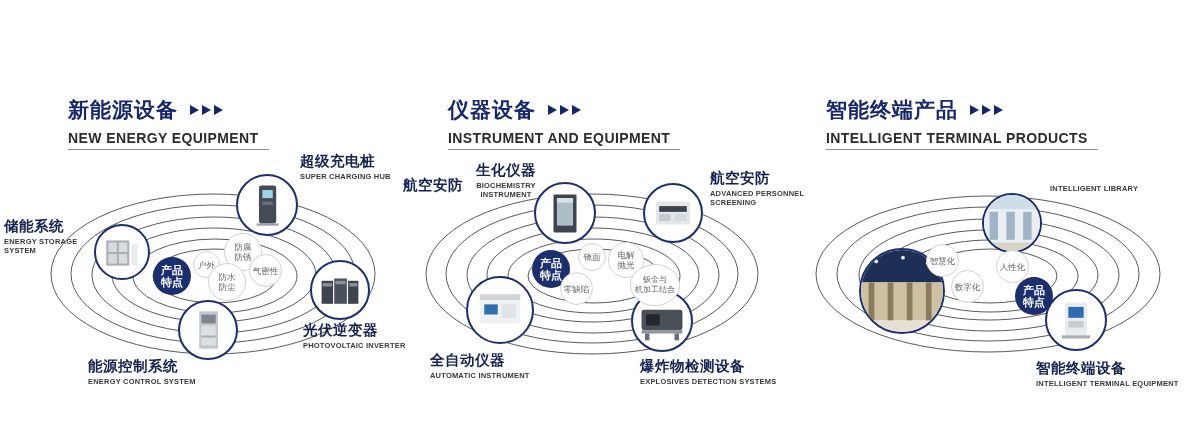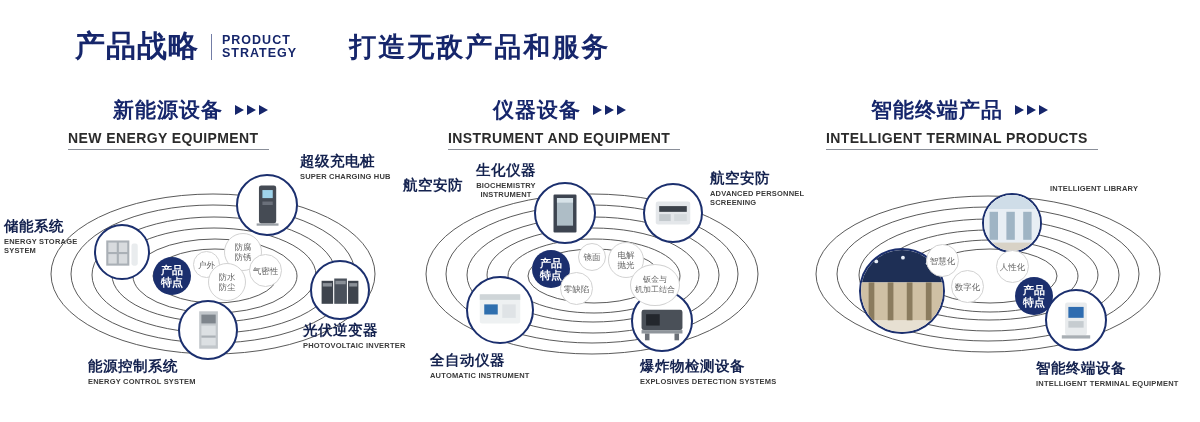--- a/index.html
+++ b/index.html
@@ -11,21 +11,21 @@
   
   .header{position:absolute;left:75px;top:26px;display:flex;align-items:center;}
   .header-title{font-size:30px;font-weight:bold;color:#16266b;letter-spacing:1px;}
   .header-divider{width:1px;height:26px;background:#16266b;margin:0 10px 0 12px;opacity:.6;}
   .header-sub{font-size:12.5px;font-weight:bold;color:#16266b;line-height:13px;letter-spacing:1px;}
   .slogan{font-size:27px;font-weight:bold;color:#16266b;margin-left:52px;letter-spacing:2px;}
 
   
   .sec-head{position:absolute;z-index:6;}
   .sec-title-row{display:flex;align-items:center;gap:12px;}
-  .sec-title{font-size:21px;font-weight:bold;color:#16266b;letter-spacing:1px;margin-left:45px;}
+  .sec-title{font-size:21px;font-weight:bold;color:#16266b;letter-spacing:1px;}
   .arrows{display:inline-flex;align-items:center;}
   .tri{display:inline-block;width:0;height:0;border-left:9px solid #16266b;
        border-top:5px solid transparent;border-bottom:5px solid transparent;margin-right:3px;}
   .sec-en{display:inline-block;font-size:14px;font-weight:bold;color:#2b2b2b;
           letter-spacing:.4px;border-bottom:1.5px solid #8a8f99;padding:4px 10px 3px 0;margin-top:2px;}
 
   
   .orbits{position:absolute;z-index:1;}
 
   
@@ -48,29 +48,20 @@
   .plabel{position:absolute;z-index:5;}
   .plabel .zh{font-size:14.5px;font-weight:bold;color:#14224f;letter-spacing:.5px;line-height:17px;}
   .plabel .en{font-size:7.5px;font-weight:bold;color:#3a3a3a;letter-spacing:.2px;line-height:9px;margin-top:2px;}
   .side-zh{position:absolute;z-index:5;font-size:14.5px;font-weight:bold;color:#14224f;letter-spacing:.5px;}
 </style>
 </head>
 <body>
 
 <div class="canvas">
 
-  <div class="header">
-    <span class="header-title">产品战略</span>
-    <span class="header-divider"></span>
-    <span class="header-sub">
-      <div>PRODUCT</div>
-      <div>STRATEGY</div>
-    </span>
-    <span class="slogan">打造无敌产品和服务</span>
-  </div>
 
   <div class="sec-head" style="left:68px;top:96px;">
     <div class="sec-title-row">
       <span class="sec-title">新能源设备</span>
       <span class="arrows">
         <i class="tri"></i>
           <i class="tri"></i>
           <i class="tri"></i>
       </span>
     </div>

